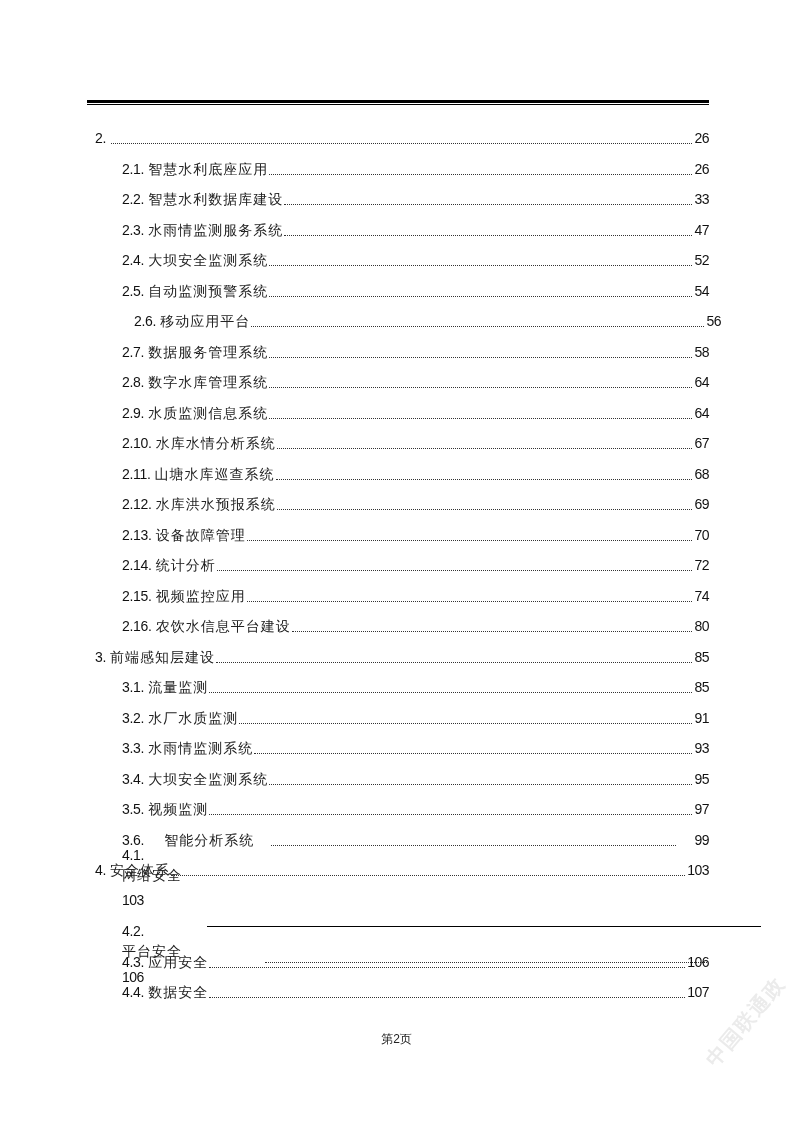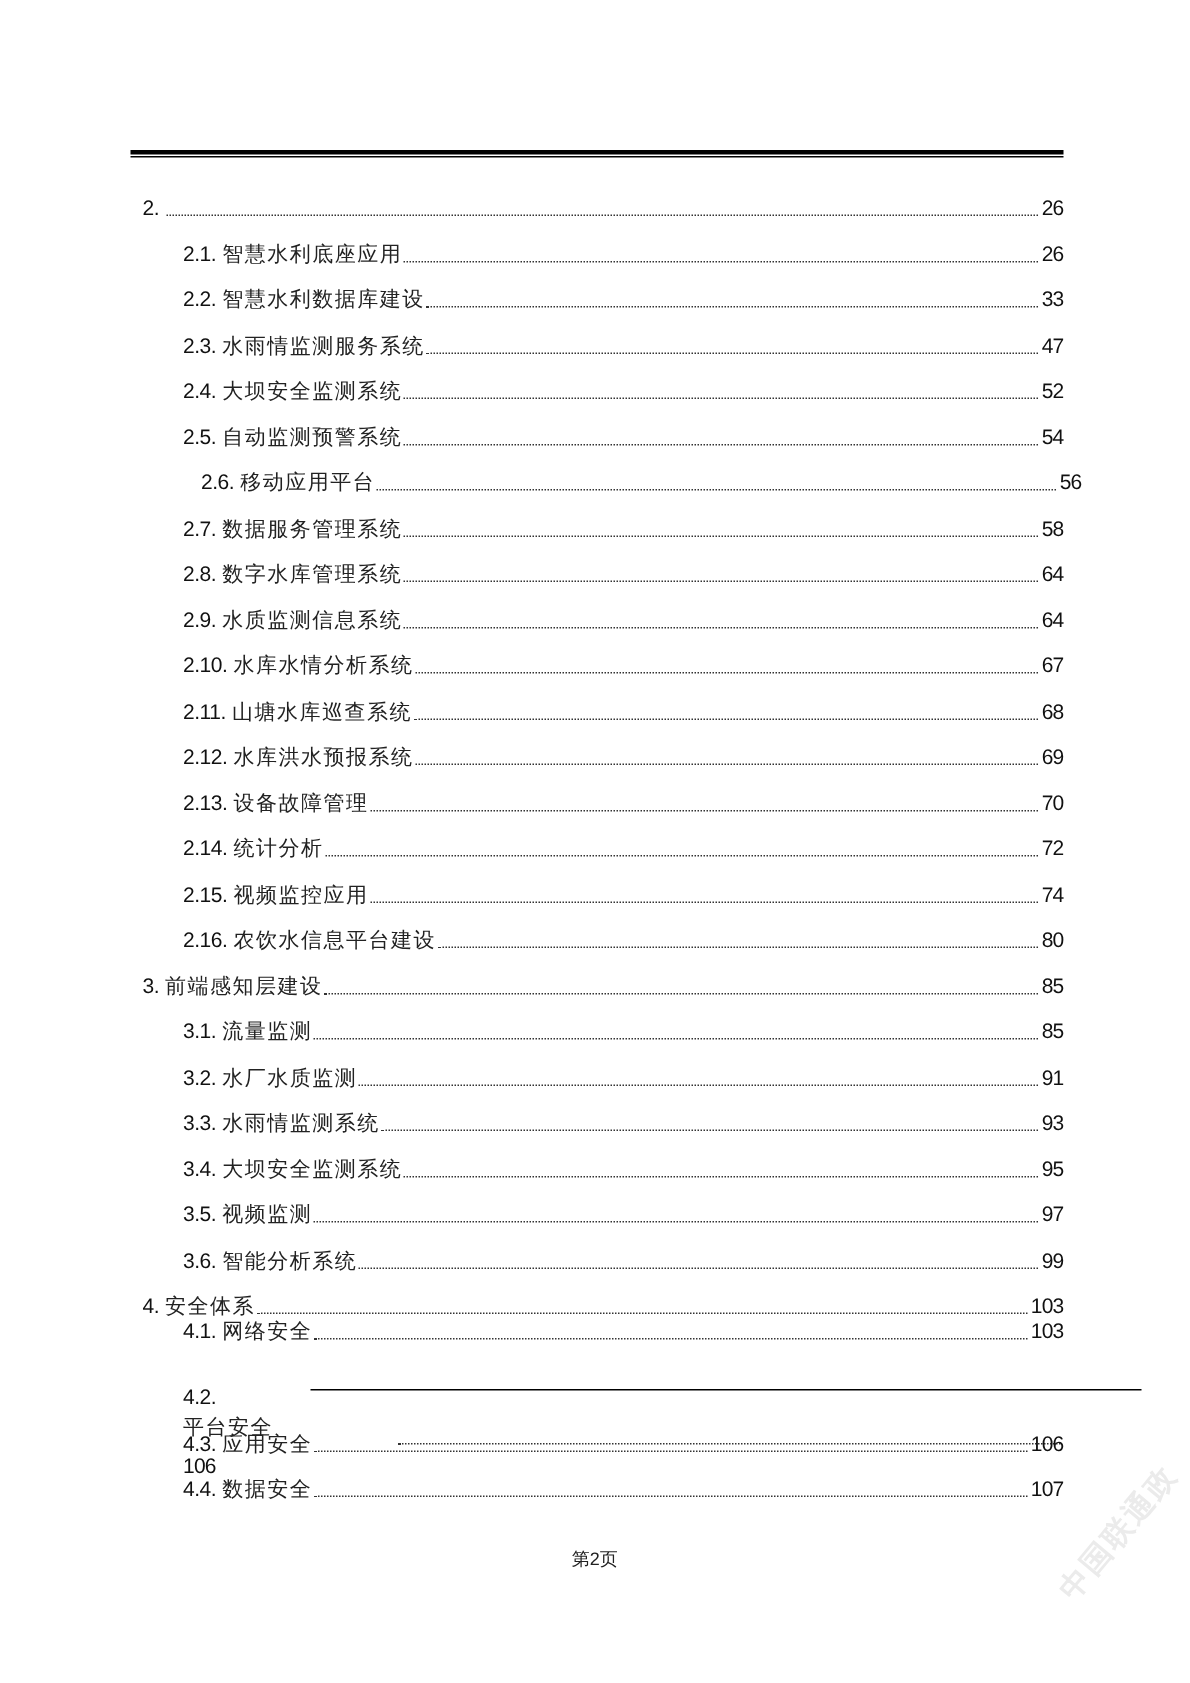--- a/index.html
+++ b/index.html
@@ -161,33 +161,33 @@
         <span class="title">大坝安全监测系统</span>
         <span class="leader"></span>
         <span class="page">95</span>
       </div>
       <div class="toc-row l2" style="top: 671px;">
         <span class="num">3.5.</span>
         <span class="title">视频监测</span>
         <span class="leader"></span>
         <span class="page">97</span>
       </div>
-      <div class="toc-row l2" style="top: 701.5px;">
+      <div class="toc-row l2" style="top: 701.5px; gap: 16px;">
         <span class="num">3.6.</span>
         <span class="title">智能分析系统</span>
         <span class="leader"></span>
         <span class="page">99</span>
       </div>
       <div class="toc-row l1" style="top: 732px;">
         <span class="num">4.</span>
         <span class="title">安全体系</span>
         <span class="leader"></span>
         <span class="page">103</span>
       </div>
-      <div class="toc-row l2" style="top: 749px;">
+      <div class="toc-row l2" style="top: 717px; flex-direction: column;">
         <span class="num">4.1.</span>
         <span class="title">网络安全</span>
         <span class="leader"></span>
         <span class="page">103</span>
       </div>
       <div class="toc-row l2 broken" style="top: 793px; flex-direction: column;">
         <span class="num">4.2.</span>
         <span class="title">平台安全</span>
         <span class="leader"></span>
         <span class="page">106</span>

